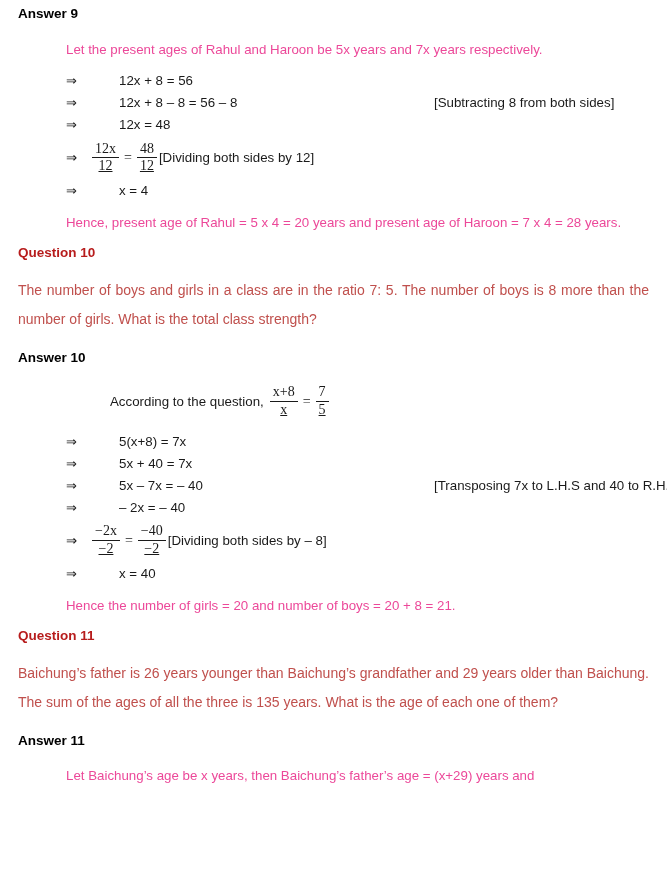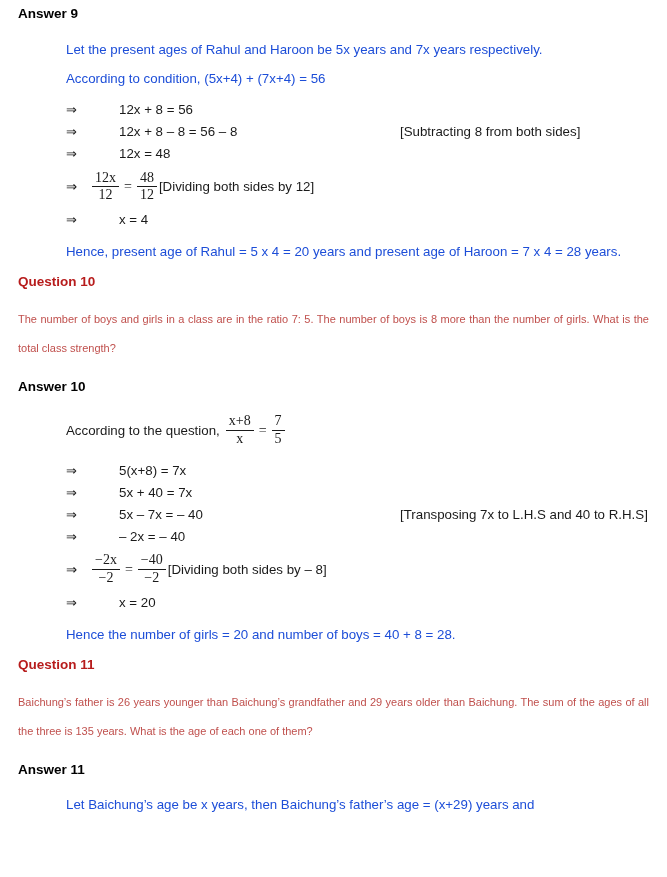--- a/index.html
+++ b/index.html
@@ -29,35 +29,35 @@
     line-height: 1.25;
     margin: 0;
     padding-left: 18px;
   }
   .heading.answer { color: #000000; }
   .heading.question { color: #b71c1c; }
 
   
   .question-body {
     color: #c0504d;
-    font-size: 11px;
+    font-size: 14px;
     line-height: 29px;
     text-align: justify;
     text-justify: inter-word;
     margin: 0;
     padding: 0 18px 0 18px;
   }
 
   
   .answer-body {
     padding-left: 66px;
     padding-right: 10px;
     font-size: 13.3px;
     line-height: 29px;
-    color: #1d4ed8;
+    color: #ec4899;
   }
   .answer-body p { margin: 0; }
 
   
   .steps {
     padding-left: 66px;
     padding-right: 6px;
   }
   .step {
     display: flex;
@@ -74,21 +74,21 @@
     color: #1a1a1a;
   }
   .step .expr {
     flex: 0 0 auto;
     white-space: nowrap;
     color: #1a1a1a;
     margin-left: 29px;
   }
   .step .note {
     position: absolute;
-    left: 334px;
+    left: 368px;
     white-space: nowrap;
     color: #1a1a1a;
     font-size: 13.3px;
   }
   .step-wrap { position: relative; }
 
   
   .frac {
     display: inline-block;
     vertical-align: middle;
@@ -99,20 +99,21 @@
     margin: 0 2px;
   }
   .frac .num {
     display: block;
     padding: 0 3px 1px 3px;
     border-bottom: 1.4px solid #1a1a1a;
   }
   .frac .den {
     display: block;
     padding: 1px 3px 0 3px;
+    text-decoration: underline;
   }
   .eqsign {
     display: inline-block;
     vertical-align: middle;
     font-family: "Liberation Serif", serif;
     font-size: 14px;
     margin: 0 3px;
   }
   .frac-step {
     display: flex;
@@ -127,40 +128,39 @@
 
   
   .inline-frac-line {
     display: flex;
     align-items: center;
     padding-left: 66px;
     min-height: 46px;
     font-size: 13.3px;
     color: #1a1a1a;
   }
-  .inline-frac-line .lead { white-space: nowrap; margin-right: 4px; }
+  .inline-frac-line .lead { white-space: nowrap; margin-right: 4px; margin-left: 44px; }
 
   .sp-6  { height: 6px; }
   .sp-8  { height: 8px; }
   .sp-12 { height: 12px; }
   .sp-14 { height: 14px; }
   .sp-16 { height: 16px; }
 </style>
 </head>
 <body>
 
 <div class="page">
 
   <div class="sp-6"></div>
   <div class="heading answer">Answer 9</div>
 
   <div class="sp-12"></div>
   <div class="answer-body">
     <p>Let the present ages of Rahul and Haroon be 5x years and 7x years respectively.</p>
-    <p>According to condition, (5x+4) + (7x+4) = 56</p>
   </div>
 
   <div class="sp-6"></div>
   <div class="steps">
     <div class="step-wrap">
       <div class="step">
         <span class="arrow">⇒</span>
         <span class="expr">12x + 8 = 56</span>
         <span class="note"></span>
       </div>
@@ -277,28 +277,28 @@
           <span class="num">−40</span>
           <span class="den">−2</span>
         </span>
         <span class="note">[Dividing both sides by – 8]</span>
       </div>
     </div>
 
     <div class="step-wrap">
       <div class="step">
         <span class="arrow">⇒</span>
-        <span class="expr">x = 20</span>
-      </div>
-    </div>
-  </div>
-
-  <div class="sp-6"></div>
-  <div class="answer-body">
-    <p>Hence the number of girls = 20 and number of boys = 40 + 8 = 28.</p>
+        <span class="expr">x = 40</span>
+      </div>
+    </div>
+  </div>
+
+  <div class="sp-6"></div>
+  <div class="answer-body">
+    <p>Hence the number of girls = 20 and number of boys = 20 + 8 = 21.</p>
   </div>
 
   <div class="sp-8"></div>
   <div class="heading question">Question 11</div>
   <div class="sp-14"></div>
   <div class="question-body">Baichung’s father is 26 years younger than Baichung’s grandfather and 29 years older than Baichung. The sum of the ages of all the three is 135 years. What is the age of each one of them?</div>
 
   <div class="sp-16"></div>
   <div class="heading answer">Answer 11</div>
 

